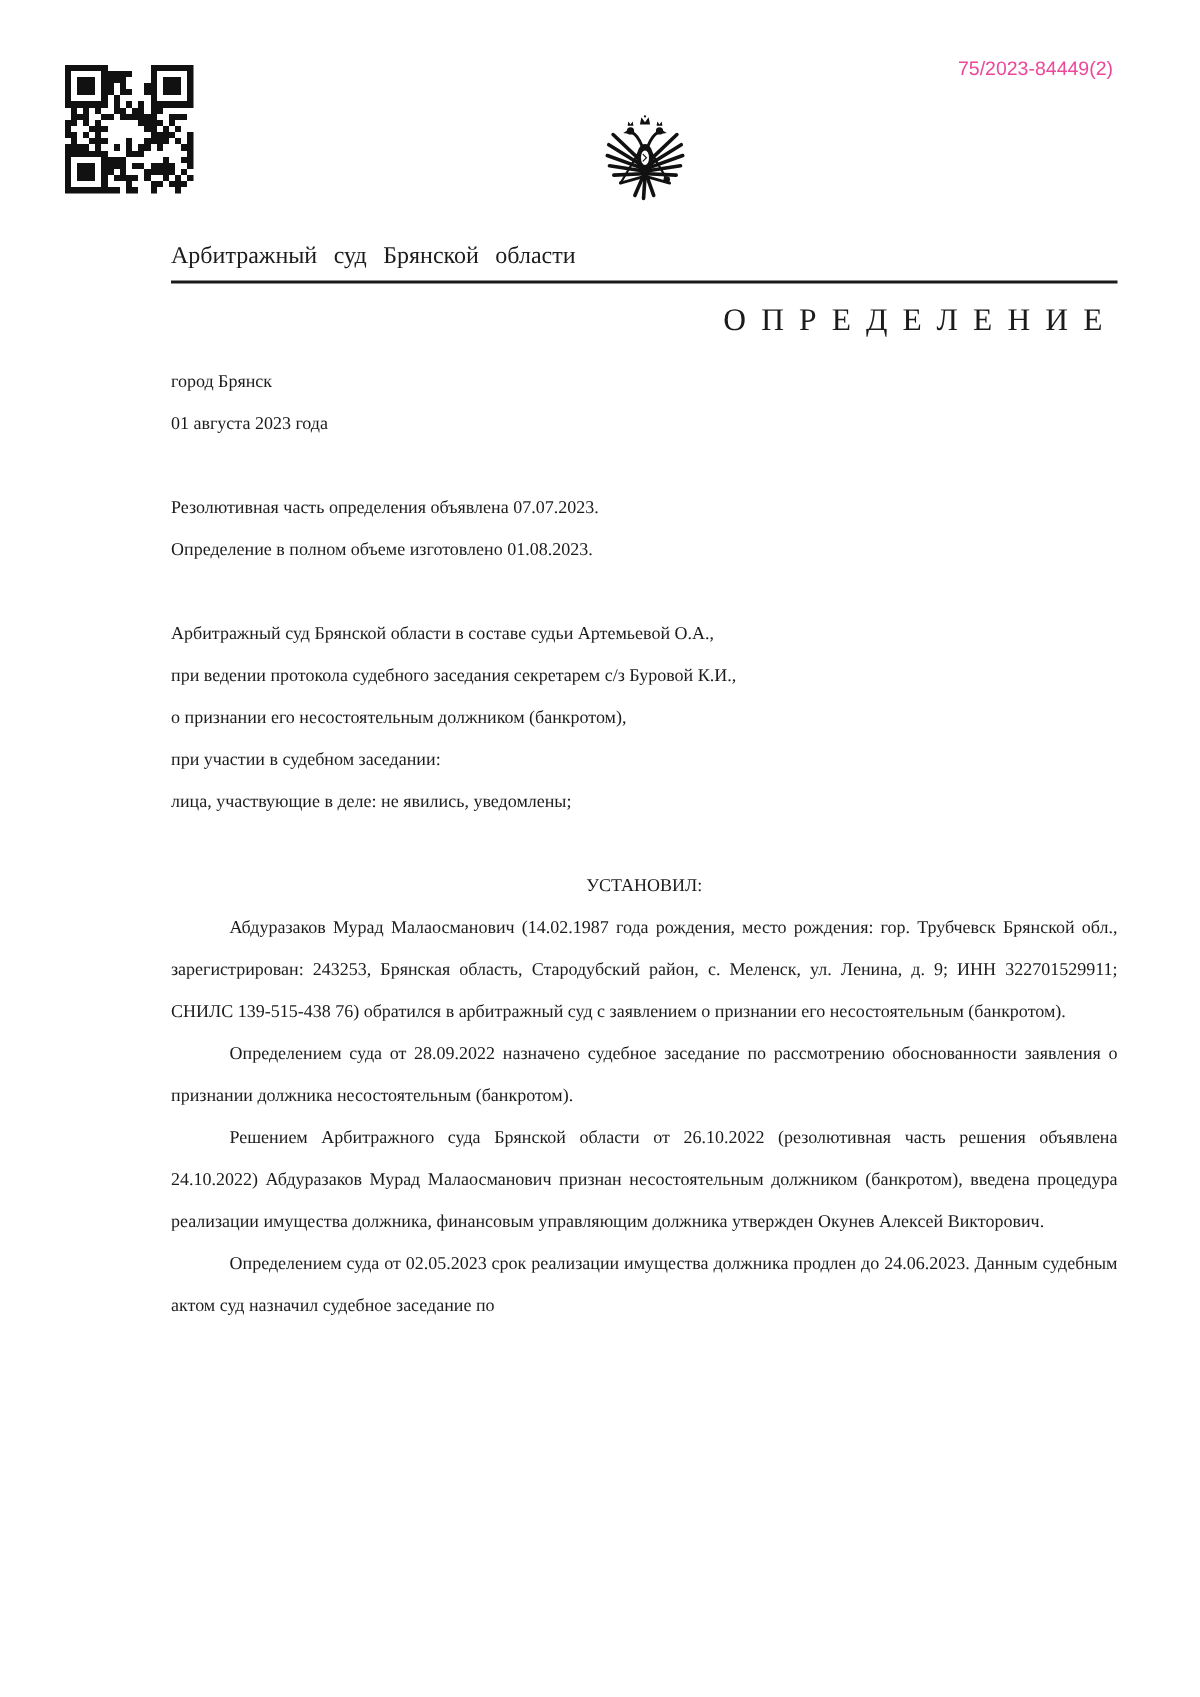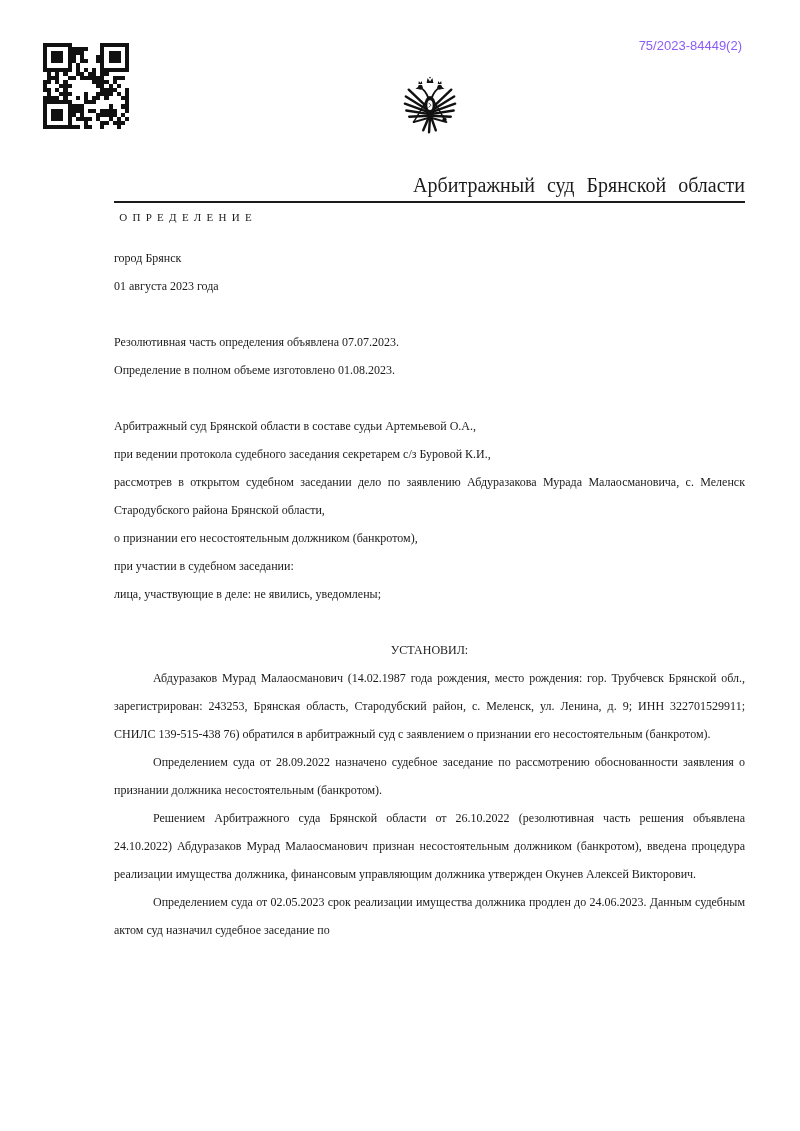--- a/index.html
+++ b/index.html
@@ -11,45 +11,45 @@
     font-family: "Liberation Serif", "DejaVu Serif", serif;
     overflow: hidden;
   }
   .qr {
     position: absolute; left: 43px; top: 43px;
     width: 86px; height: 86px;
   }
   .doc-number {
     position: absolute; top: 38px; right: 58px;
     font-family: "Liberation Sans", "DejaVu Sans", sans-serif;
-    font-size: 13px; color: #8b5cf6;
+    font-size: 13px; color: #ec4899;
   }
   .content {
     position: absolute; left: 114px; top: 0;
     width: 631px;
   }
   .emblem {
     display: flex; justify-content: center;
     margin-top: 76px; height: 68px;
   }
   .court-name {
-    text-align: right; font-size: 20px; line-height: 26px;
-    margin-top: 28px; word-spacing: 7px; white-space: nowrap;
+    text-align: left; font-size: 16px; line-height: 26px;
+    margin-top: 14px; word-spacing: 7px; white-space: nowrap;
   }
   .court-address {
     text-align: center; font-size: 15px; line-height: 22px;
     margin-top: 5px; white-space: nowrap;
   }
   .divider {
     border: none; border-top: 2px solid #1b1b1b;
     margin: 3px 0 0 0;
   }
   .doc-title {
-    text-align: left; font-size: 11px; line-height: 24px;
-    letter-spacing: 0.48em; text-indent: 0.48em; margin-top: 2px;
+    text-align: right; font-size: 21px; line-height: 24px;
+    letter-spacing: 0.48em; text-indent: 0.48em; margin-top: 12px;
   }
   .line { font-size: 12px; line-height: 28px; }
   .meta-row {
     display: flex; justify-content: space-between;
     margin-top: 15px;
   }
   .case-number { padding-right: 42px; }
   .spacer { height: 28px; }
   .preamble p, .body-text p { margin: 0; }
   .justify { text-align: justify; }
@@ -285,21 +285,20 @@
   <div class="spacer"></div>
 
   <div class="line">Резолютивная часть определения объявлена 07.07.2023.</div>
   <div class="line">Определение в полном объеме изготовлено 01.08.2023.</div>
 
   <div class="spacer"></div>
 
   <div class="preamble">
     <p class="line">Арбитражный суд Брянской области в составе судьи Артемьевой О.А.,</p>
     <p class="line">при ведении протокола судебного заседания секретарем с/з Буровой К.И.,</p>
-    <p class="line justify">рассмотрев в открытом судебном заседании дело по заявлению Абдуразакова Мурада Малаосмановича, с. Меленск Стародубского района Брянской области,</p>
     <p class="line">о признании его несостоятельным должником (банкротом),</p>
     <p class="line">при участии в судебном заседании:</p>
     <p class="line">лица, участвующие в деле: не явились, уведомлены;</p>
   </div>
 
   <div class="spacer"></div>
 
   <div class="line ustanovil">УСТАНОВИЛ:</div>
 
   <div class="body-text">

